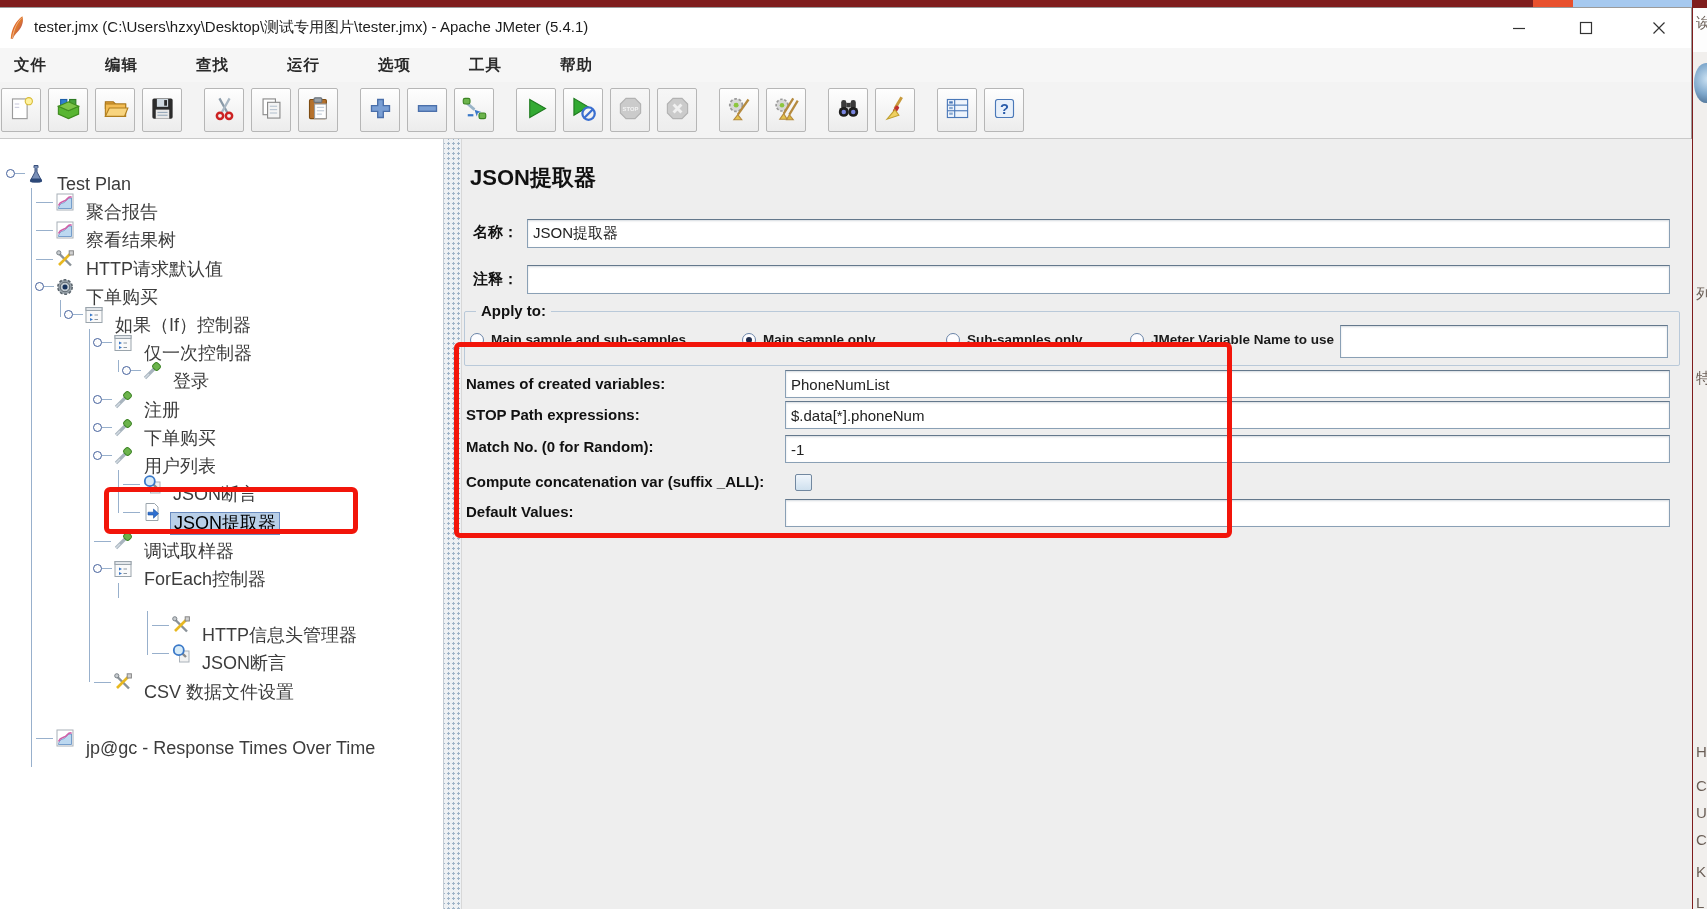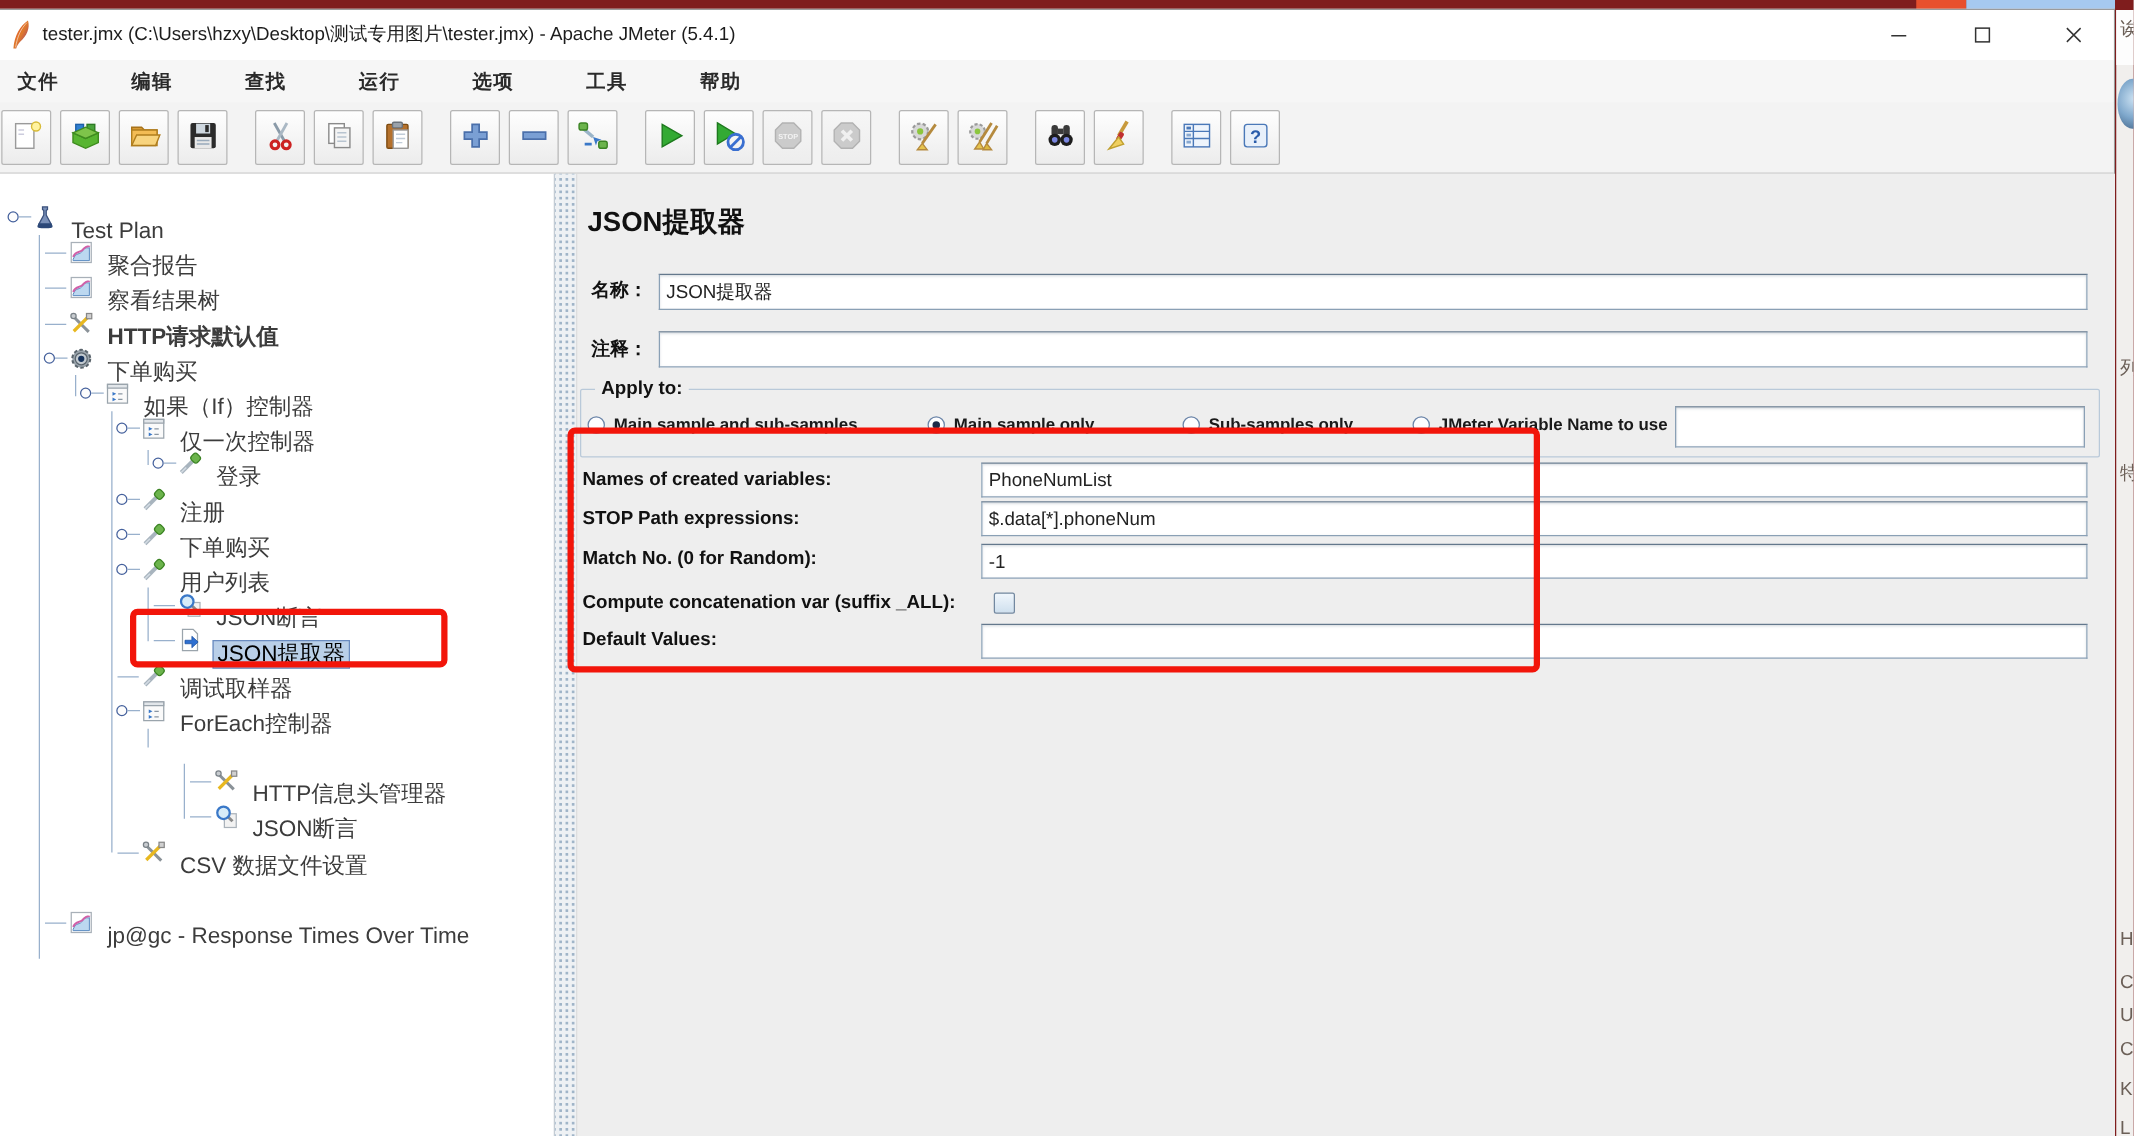--- a/index.html
+++ b/index.html
@@ -314,21 +314,21 @@
           </div>
           <div class="tree-row" style="top: 77.4px;">
             <div class="dash" style="left: 36px; width: 17px;"></div>
             <div class="ticon" style="left: 55px;"><svg viewBox="0 0 20 20">
                 <rect x="2" y="2" width="16" height="16" fill="#fff" stroke="#a8b0b8"></rect>
                 <path d="M3.5 15.5 C6 9 8.5 13 11.5 8 C13.5 5 15.5 7 16.5 6 L16.5 16.5 L3.5 16.5 Z" fill="#bcd8f0" stroke="#5a8ac0" stroke-width="0.8"></path>
                 <path d="M3.5 13.5 C6 7.5 9 11.5 12.5 6.5 C14.5 4 16.5 5.5 16.5 4.5" fill="none" stroke="#d060a8" stroke-width="1.6"></path>
               </svg></div>
             <div class="tlabel" style="left: 83px;">察看结果树</div>
           </div>
-          <div class="tree-row" style="top: 105.6px; font-weight: bold;">
+          <div class="tree-row" style="top: 105.6px;">
             <div class="dash" style="left: 36px; width: 17px;"></div>
             <div class="ticon" style="left: 55px;"><svg viewBox="0 0 20 20">
                 <line x1="3.5" y1="4" x2="16" y2="16.5" stroke="#8a9298" stroke-width="2.4"></line>
                 <circle cx="3.8" cy="3.8" r="2.1" fill="#c8ccd0" stroke="#7a8288"></circle>
                 <line x1="16" y1="4" x2="4" y2="16" stroke="#e8b820" stroke-width="2.6"></line>
                 <rect x="14.2" y="1.8" width="4.2" height="4.2" fill="#d0d0d0" stroke="#888"></rect>
               </svg></div>
             <div class="tlabel" style="left: 83px;">HTTP请求默认值</div>
           </div>
           <div class="tree-row" style="top: 133.8px;">

